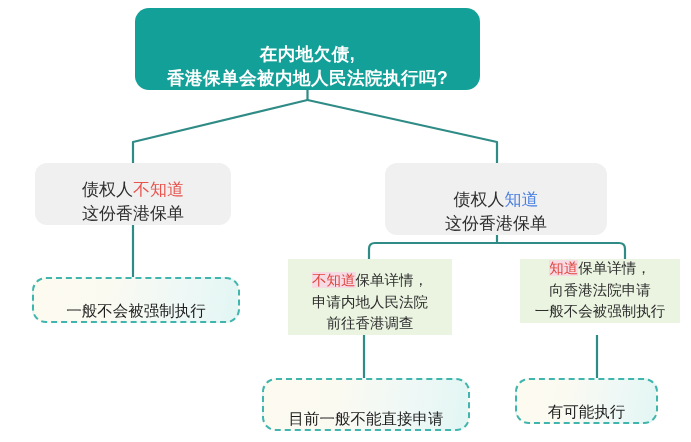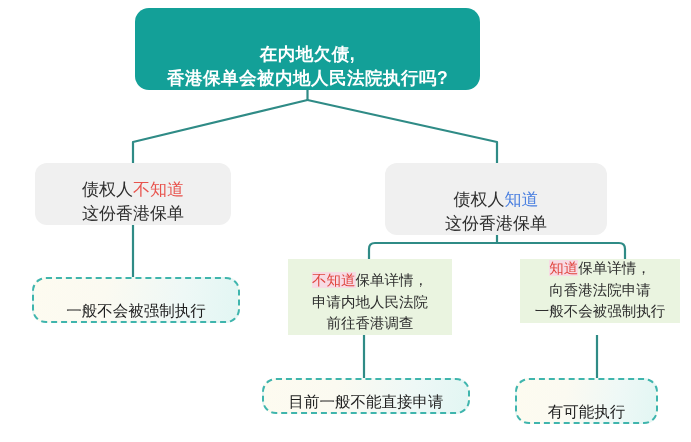--- a/index.html
+++ b/index.html
@@ -105,21 +105,21 @@
   .node-dashed-1 {
     left: 32px;
     top: 277px;
     width: 208px;
     height: 46px;
   }
   .node-dashed-2 {
     left: 262px;
     top: 378px;
     width: 208px;
-    height: 36px;
+    height: 53px;
   }
   .node-dashed-3 {
     left: 515px;
     top: 378px;
     width: 143px;
     height: 46px;
   }
 
   .node-lines {
     display: block;

